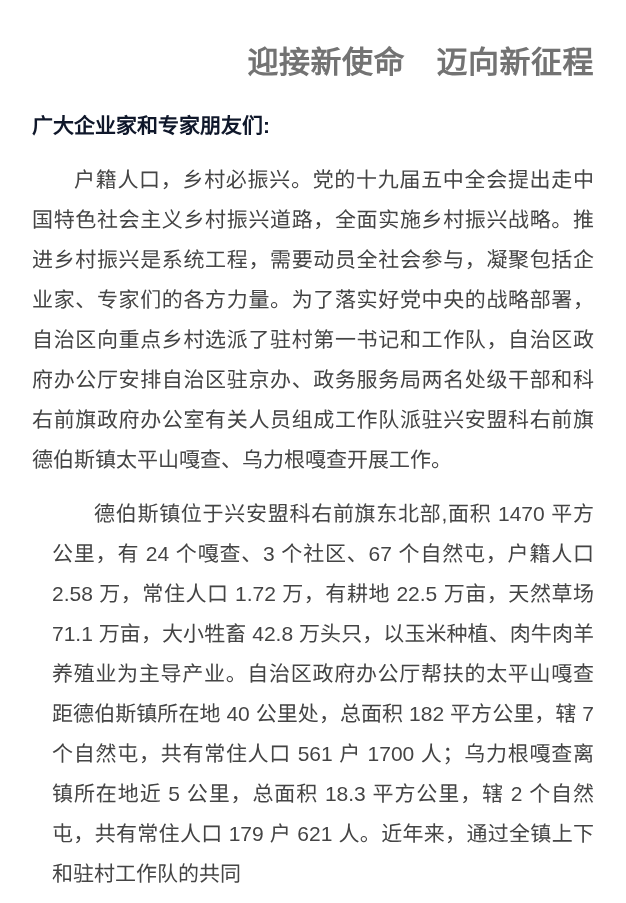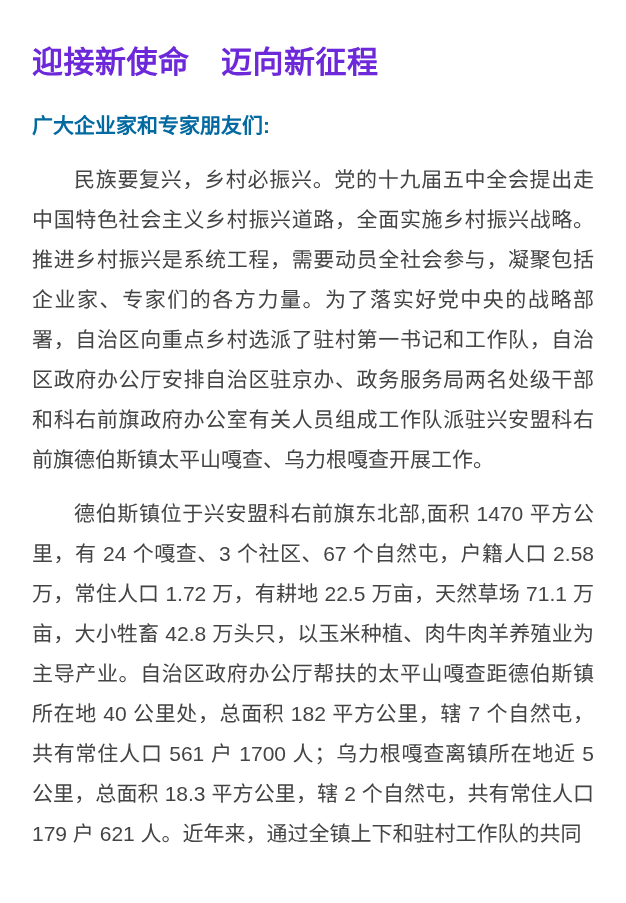--- a/index.html
+++ b/index.html
@@ -11,60 +11,61 @@
     font-family: "Liberation Sans", "DejaVu Sans", sans-serif;
   }
   .page {
     width: 626px;
     height: 903px;
     padding: 0 32px;
     background: #ffffff;
   }
   .doc-title {
     margin-top: 44px;
-    text-align: left;
+    text-align: right;
     font-size: 31px;
     line-height: 38px;
     font-weight: 700;
-    color: #6d28d9;
+    color: #737373;
     letter-spacing: 0.5px;
   }
   .doc-title .title-line {
     display: block;
   }
   .salutation {
     margin-top: 32px;
     font-size: 21px;
     line-height: 24px;
     font-weight: 700;
-    color: #0369a1;
+    color: #0f172a;
   }
   .body-paragraph {
     font-size: 21px;
     line-height: 40px;
     color: #444444;
     text-align: justify;
     text-indent: 2em;
     word-break: break-all;
   }
   .body-paragraph.first {
     margin-top: 22px;
   }
   .body-paragraph.second {
     margin-top: 14px;
+    margin-left: 20px;
   }
 </style>
 </head>
 <body>
 
 <div class="page">
 
   <h1 class="doc-title">
     <span class="title-line">迎接新使命　迈向新征程</span>
   </h1>
 
   <p class="salutation">广大企业家和专家朋友们:</p>
 
-  <p class="body-paragraph first">民族要复兴，乡村必振兴。党的十九届五中全会提出走中国特色社会主义乡村振兴道路，全面实施乡村振兴战略。推进乡村振兴是系统工程，需要动员全社会参与，凝聚包括企业家、专家们的各方力量。为了落实好党中央的战略部署，自治区向重点乡村选派了驻村第一书记和工作队，自治区政府办公厅安排自治区驻京办、政务服务局两名处级干部和科右前旗政府办公室有关人员组成工作队派驻兴安盟科右前旗德伯斯镇太平山嘎查、乌力根嘎查开展工作。</p>
+  <p class="body-paragraph first">户籍人口，乡村必振兴。党的十九届五中全会提出走中国特色社会主义乡村振兴道路，全面实施乡村振兴战略。推进乡村振兴是系统工程，需要动员全社会参与，凝聚包括企业家、专家们的各方力量。为了落实好党中央的战略部署，自治区向重点乡村选派了驻村第一书记和工作队，自治区政府办公厅安排自治区驻京办、政务服务局两名处级干部和科右前旗政府办公室有关人员组成工作队派驻兴安盟科右前旗德伯斯镇太平山嘎查、乌力根嘎查开展工作。</p>
 
   <p class="body-paragraph second">德伯斯镇位于兴安盟科右前旗东北部,面积 1470 平方公里，有 24 个嘎查、3 个社区、67 个自然屯，户籍人口 2.58 万，常住人口 1.72 万，有耕地 22.5 万亩，天然草场 71.1 万亩，大小牲畜 42.8 万头只，以玉米种植、肉牛肉羊养殖业为主导产业。自治区政府办公厅帮扶的太平山嘎查距德伯斯镇所在地 40 公里处，总面积 182 平方公里，辖 7 个自然屯，共有常住人口 561 户 1700 人；乌力根嘎查离镇所在地近 5 公里，总面积 18.3 平方公里，辖 2 个自然屯，共有常住人口 179 户 621 人。近年来，通过全镇上下和驻村工作队的共同</p>
 
 </div>
 
 </body></html>

